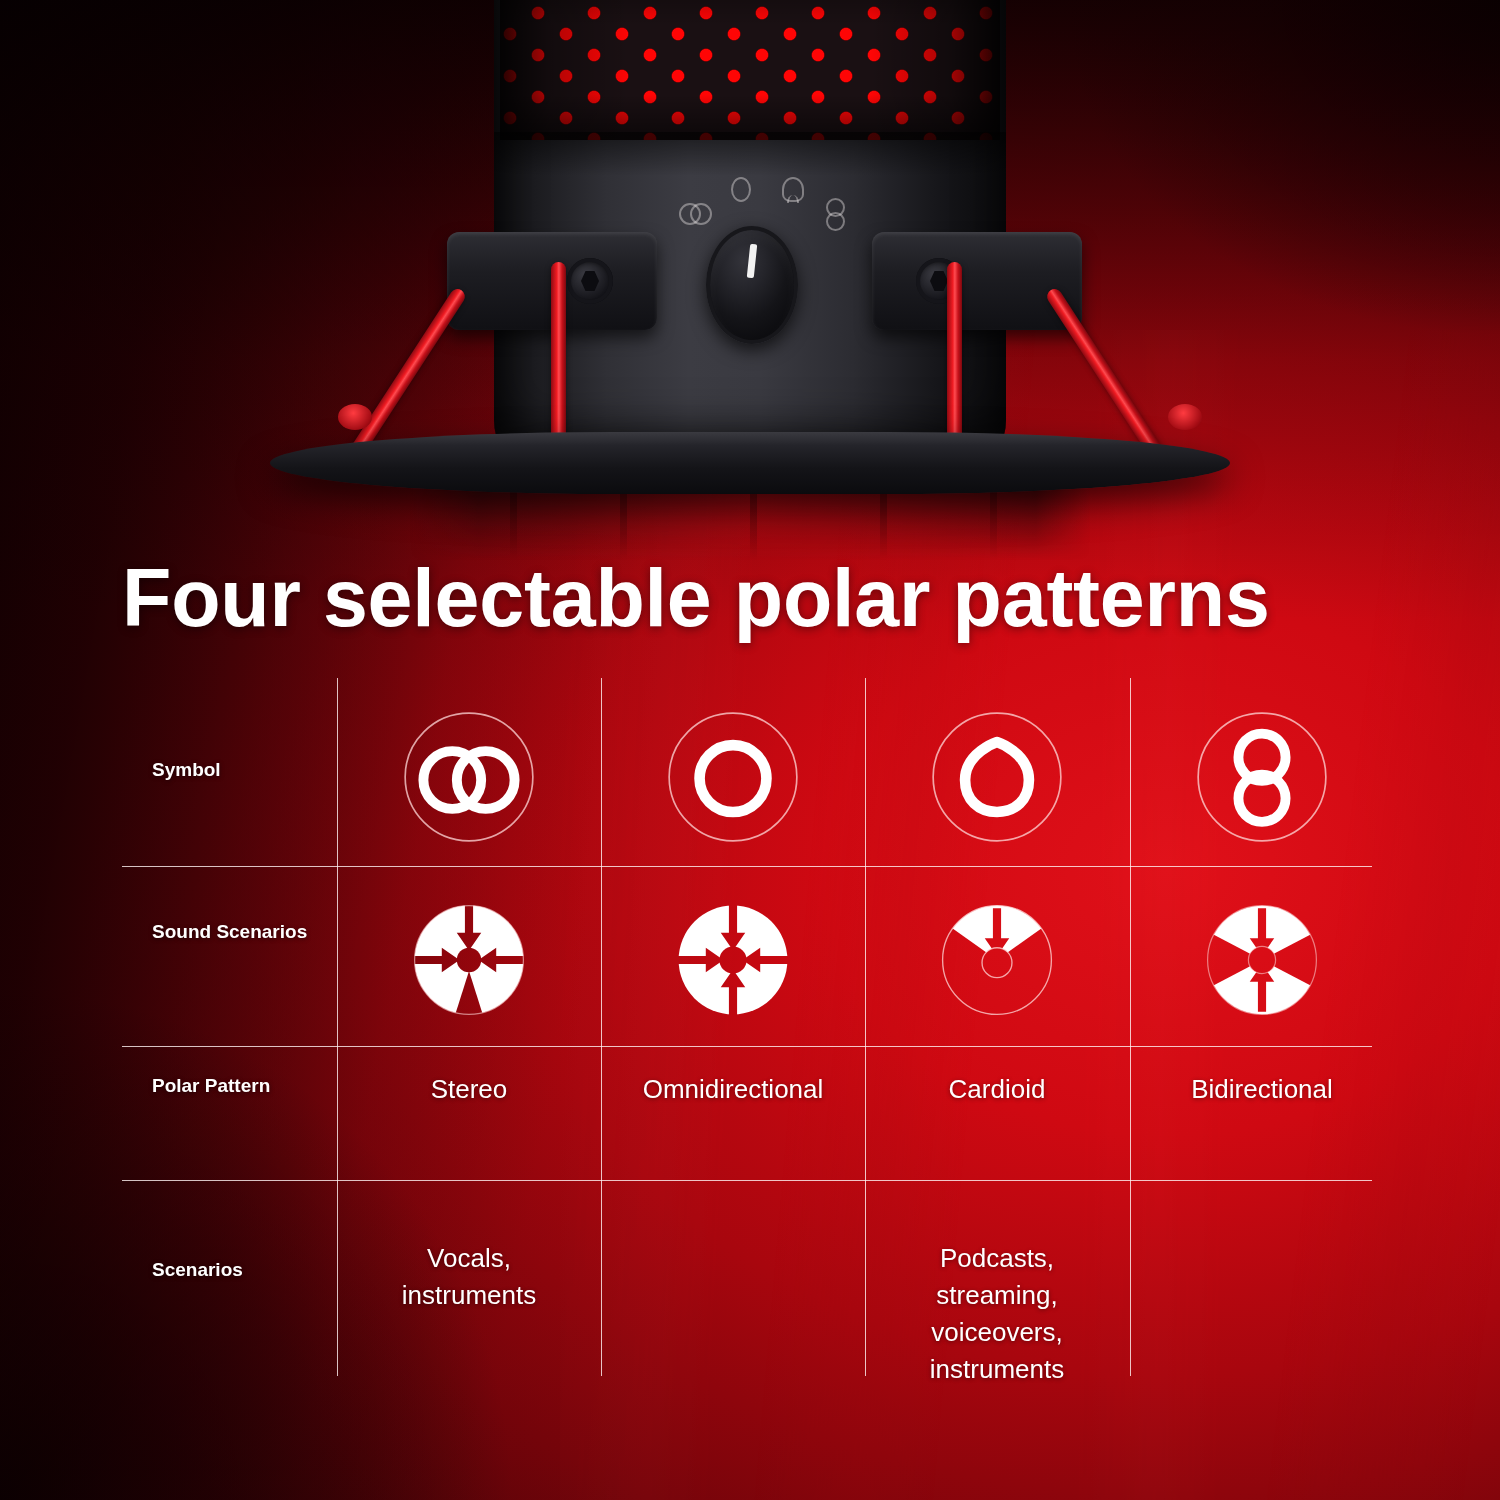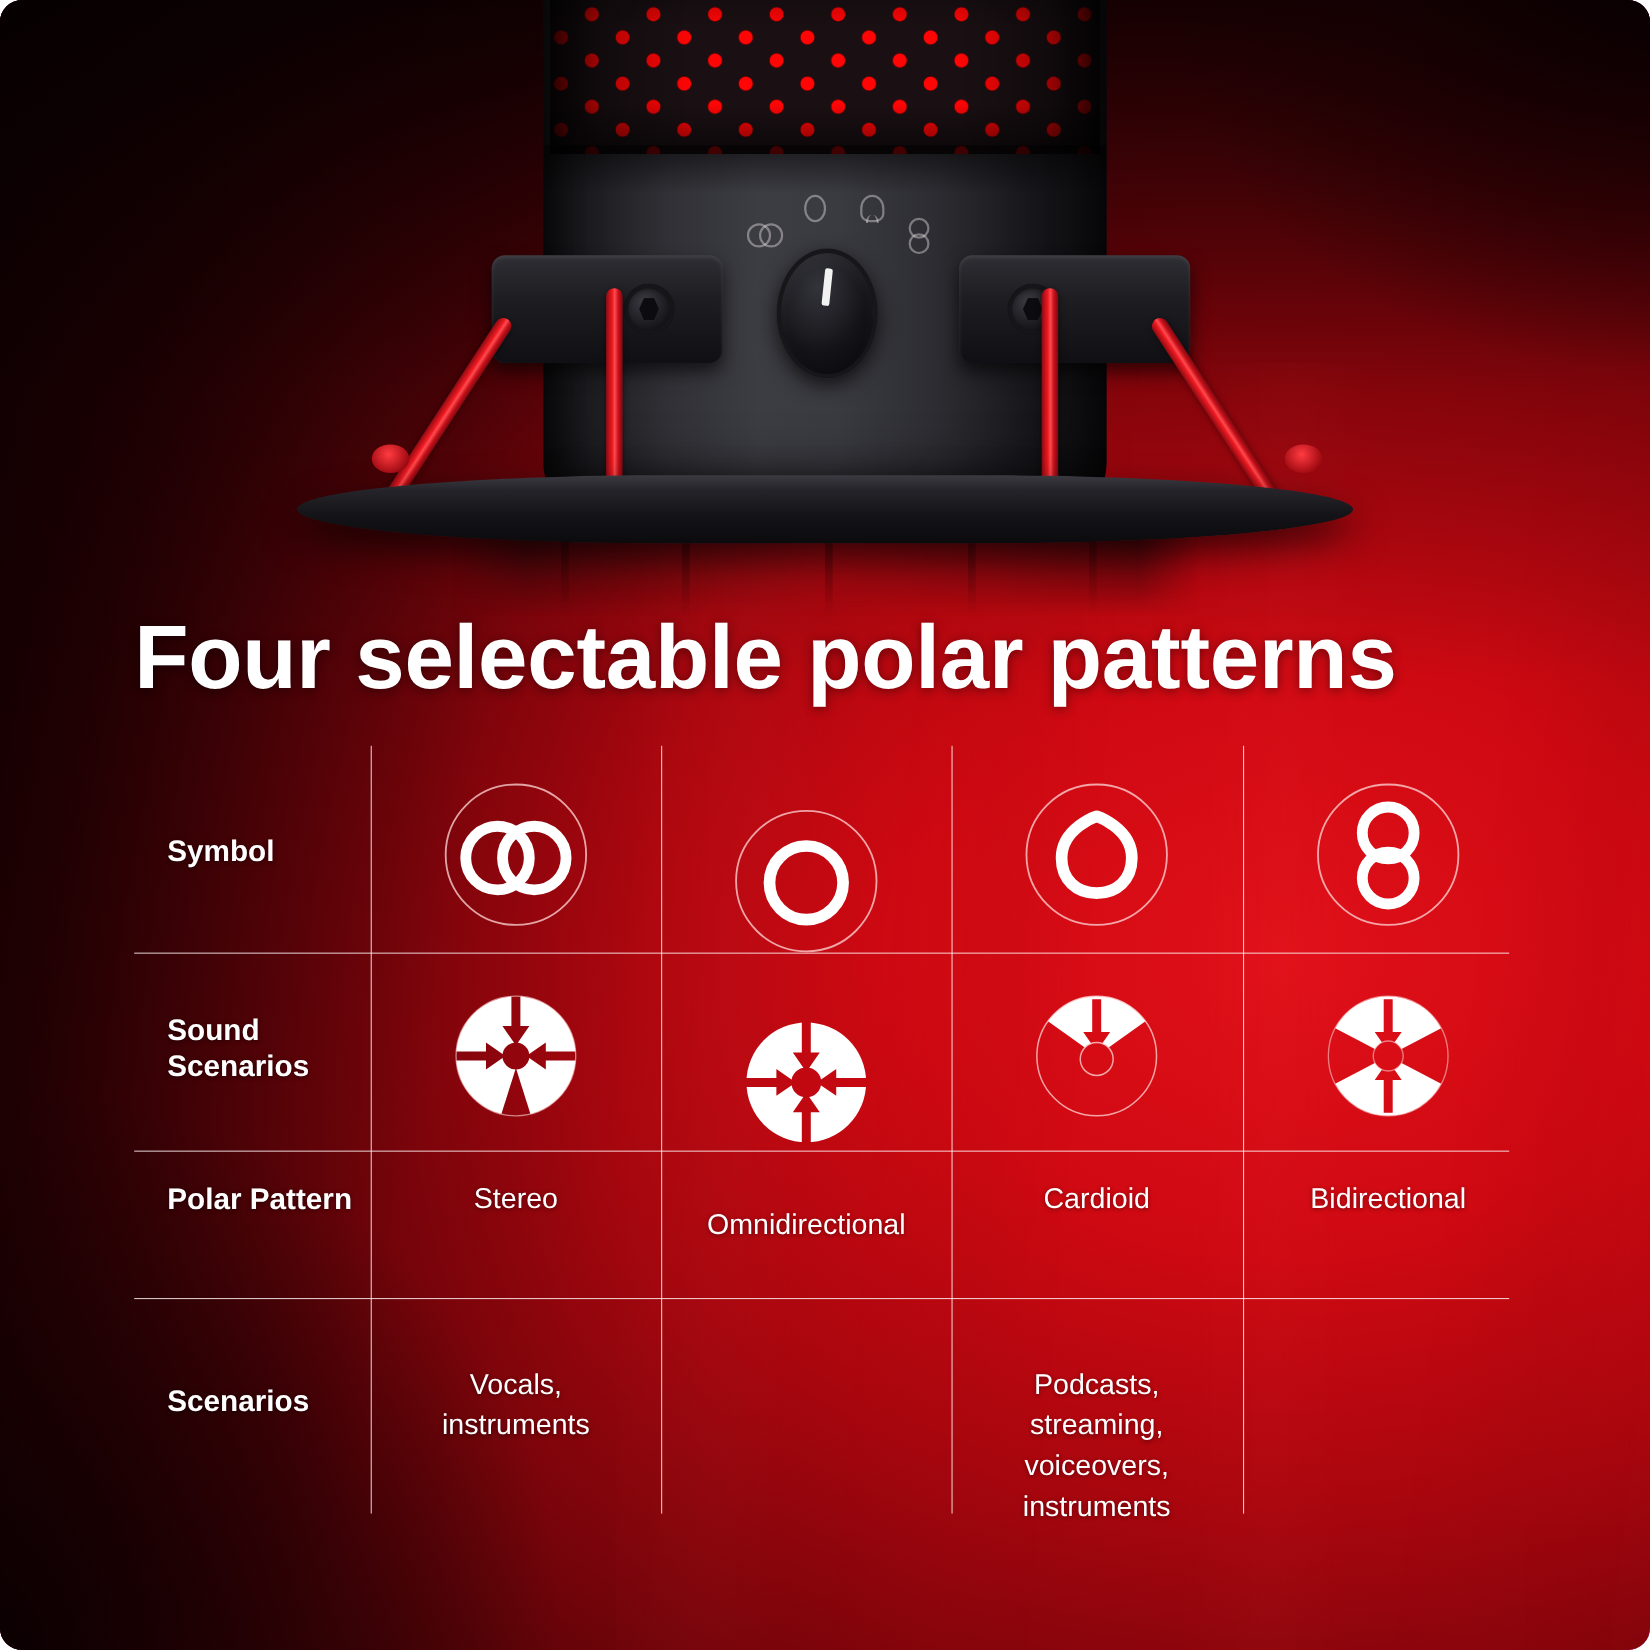--- a/index.html
+++ b/index.html
@@ -6,21 +6,20 @@
   html, body {
     width: 1500px; height: 1500px;
     overflow: hidden;
     font-family: "Liberation Sans", sans-serif;
   }
   #stage {
     position: relative;
     width: 1500px; height: 1500px;
     background: #a21caf;
     overflow: hidden;
-    border-radius: 20px;
   }
 
   
   .bg-base {
     position: absolute; inset: 0;
     background:
       radial-gradient(ellipse 105% 80% at 78% 58%, #e01019 0%, #cf0912 22%, #a8060e 42%, #75040a 62%, #440206 80%, #2b0104 100%);
   }
   .bg-left-dark {
     position: absolute; inset: 0;
@@ -177,30 +176,30 @@
   .r2 { top: 368px; }
   .r3 { top: 502px; }
   .collline { position:absolute; top:0; width: 1px; height: 698px; background: rgba(255,244,244,0.80); }
   .c1 { left: 215px; }
   .c2 { left: 479px; }
   .c3 { left: 743px; }
   .c4 { left: 1008px; }
 
   .rowlabel {
     position: absolute; left: 30px; width: 190px;
-    color: #ffffff; font-weight: 700; font-size: 27px; line-height: 1.22;
+    color: #ffffff; font-weight: 700; font-size: 19px; line-height: 1.22;
     text-shadow: 0 1px 4px rgba(0,0,0,0.5);
   }
   .lbl-symbol { top: 80px; }
   .lbl-sound  { top: 242px; }
   .lbl-polar  { top: 396px; }
   .lbl-scen   { top: 580px; }
 
   .cell { position: absolute; width: 264px; text-align: center; }
-  .cx1 { left: 215px; } .cx2 { left: 479px; margin-top: 24px; } .cx3 { left: 743px; } .cx4 { left: 1008px; }
+  .cx1 { left: 215px; } .cx2 { left: 479px; } .cx3 { left: 743px; } .cx4 { left: 1008px; }
 
   .cell-sym { top: 10px; height: 178px; display:flex; align-items:center; justify-content:center; }
   .cell-snd { top: 196px; height: 172px; display:flex; align-items:center; justify-content:center; }
   .cell-pol { top: 396px; color:#fff; font-size: 26px; font-weight: 400; text-shadow: 0 1px 4px rgba(0,0,0,0.45); }
   .cell-scn { top: 562px; color:#fff; font-size: 26px; font-weight: 400; line-height: 1.42; text-shadow: 0 1px 4px rgba(0,0,0,0.45); }
 
   svg.symbol, svg.dir { display:block; }
 </style>
 </head>
 <body>

